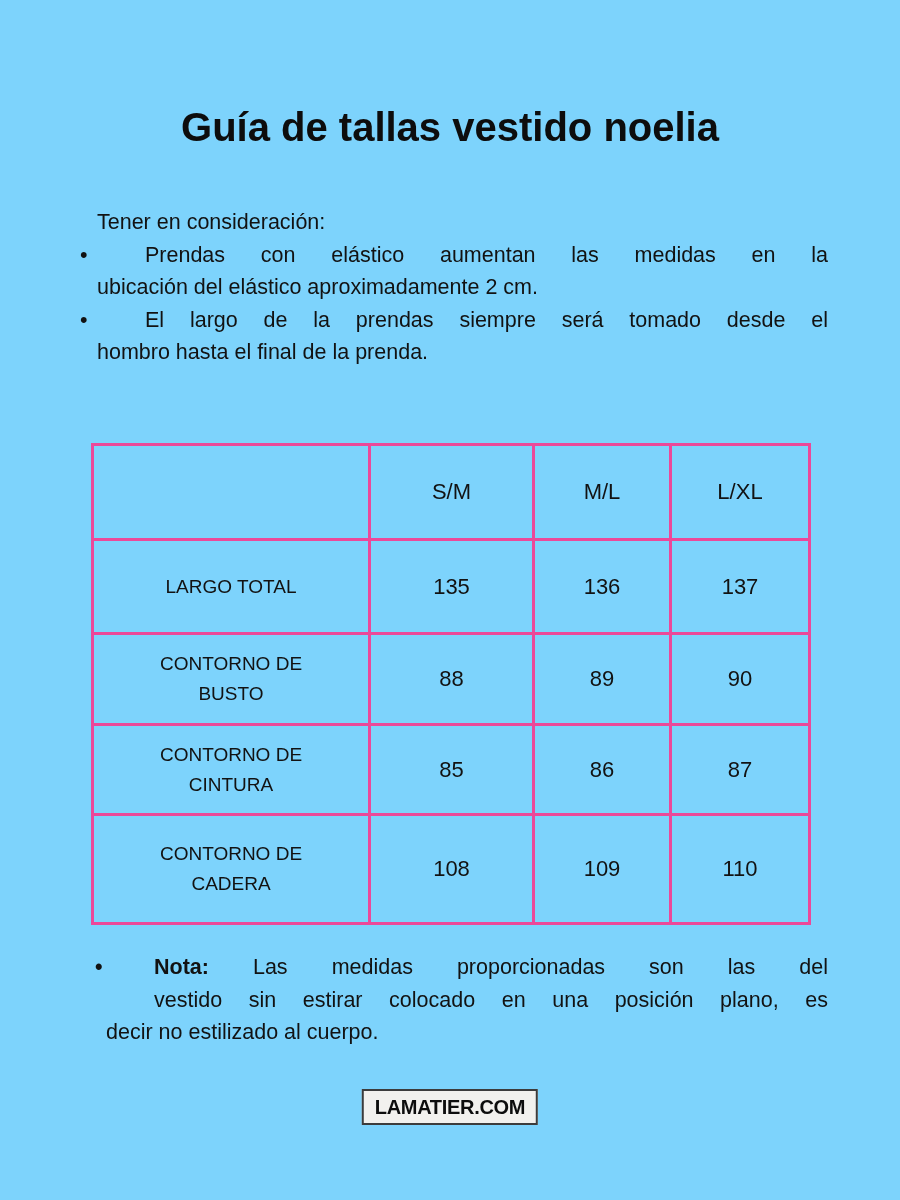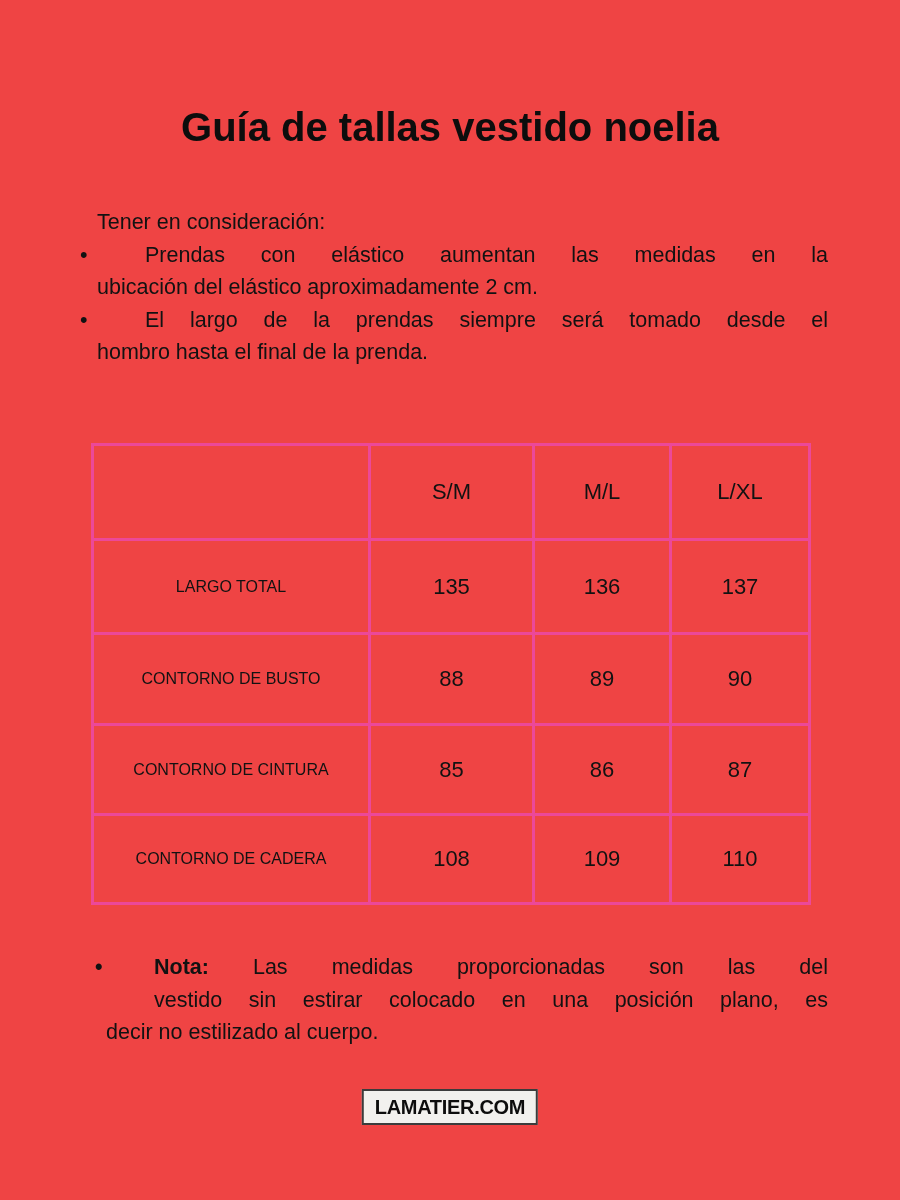--- a/index.html
+++ b/index.html
@@ -1,20 +1,20 @@
 <!DOCTYPE html>
 <html><head>
 <meta charset="utf-8">
 <style>
   html, body { margin: 0; padding: 0; }
   .page {
     position: relative;
     width: 900px;
     height: 1200px;
-    background: #ef4444;
+    background: #7dd3fc;
     color: #121212;
     font-family: "Liberation Sans", sans-serif;
     overflow: hidden;
   }
 
   
   .title {
     position: absolute;
     top: 104px;
     left: 0;
@@ -48,21 +48,21 @@
     border-collapse: collapse;
     table-layout: fixed;
   }
   .size-table td {
     border: 3px solid #ec4899;
     text-align: center;
     vertical-align: middle;
     font-size: 22px;
     padding: 0;
   }
-  .size-table td.rowlabel { font-size: 16px; line-height: 30px; }
+  .size-table td.rowlabel { font-size: 19px; line-height: 30px; }
   .size-table .label-inner { display: inline-block; max-width: 200px; }
 
   
   .note {
     position: absolute;
     top: 951px;
     left: 95px;
     width: 733px;
     font-size: 21.5px;
     line-height: 32.5px;
@@ -145,21 +145,21 @@
         <td>90</td>
       </tr>
       <tr style="height:90px">
         <td class="rowlabel">
           <span class="label-inner">CONTORNO DE CINTURA</span>
         </td>
         <td>85</td>
         <td>86</td>
         <td>87</td>
       </tr>
-      <tr style="height:89px">
+      <tr style="height:109px">
         <td class="rowlabel">
           <span class="label-inner">CONTORNO DE CADERA</span>
         </td>
         <td>108</td>
         <td>109</td>
         <td>110</td>
       </tr>
     </tbody>
   </table>
 

